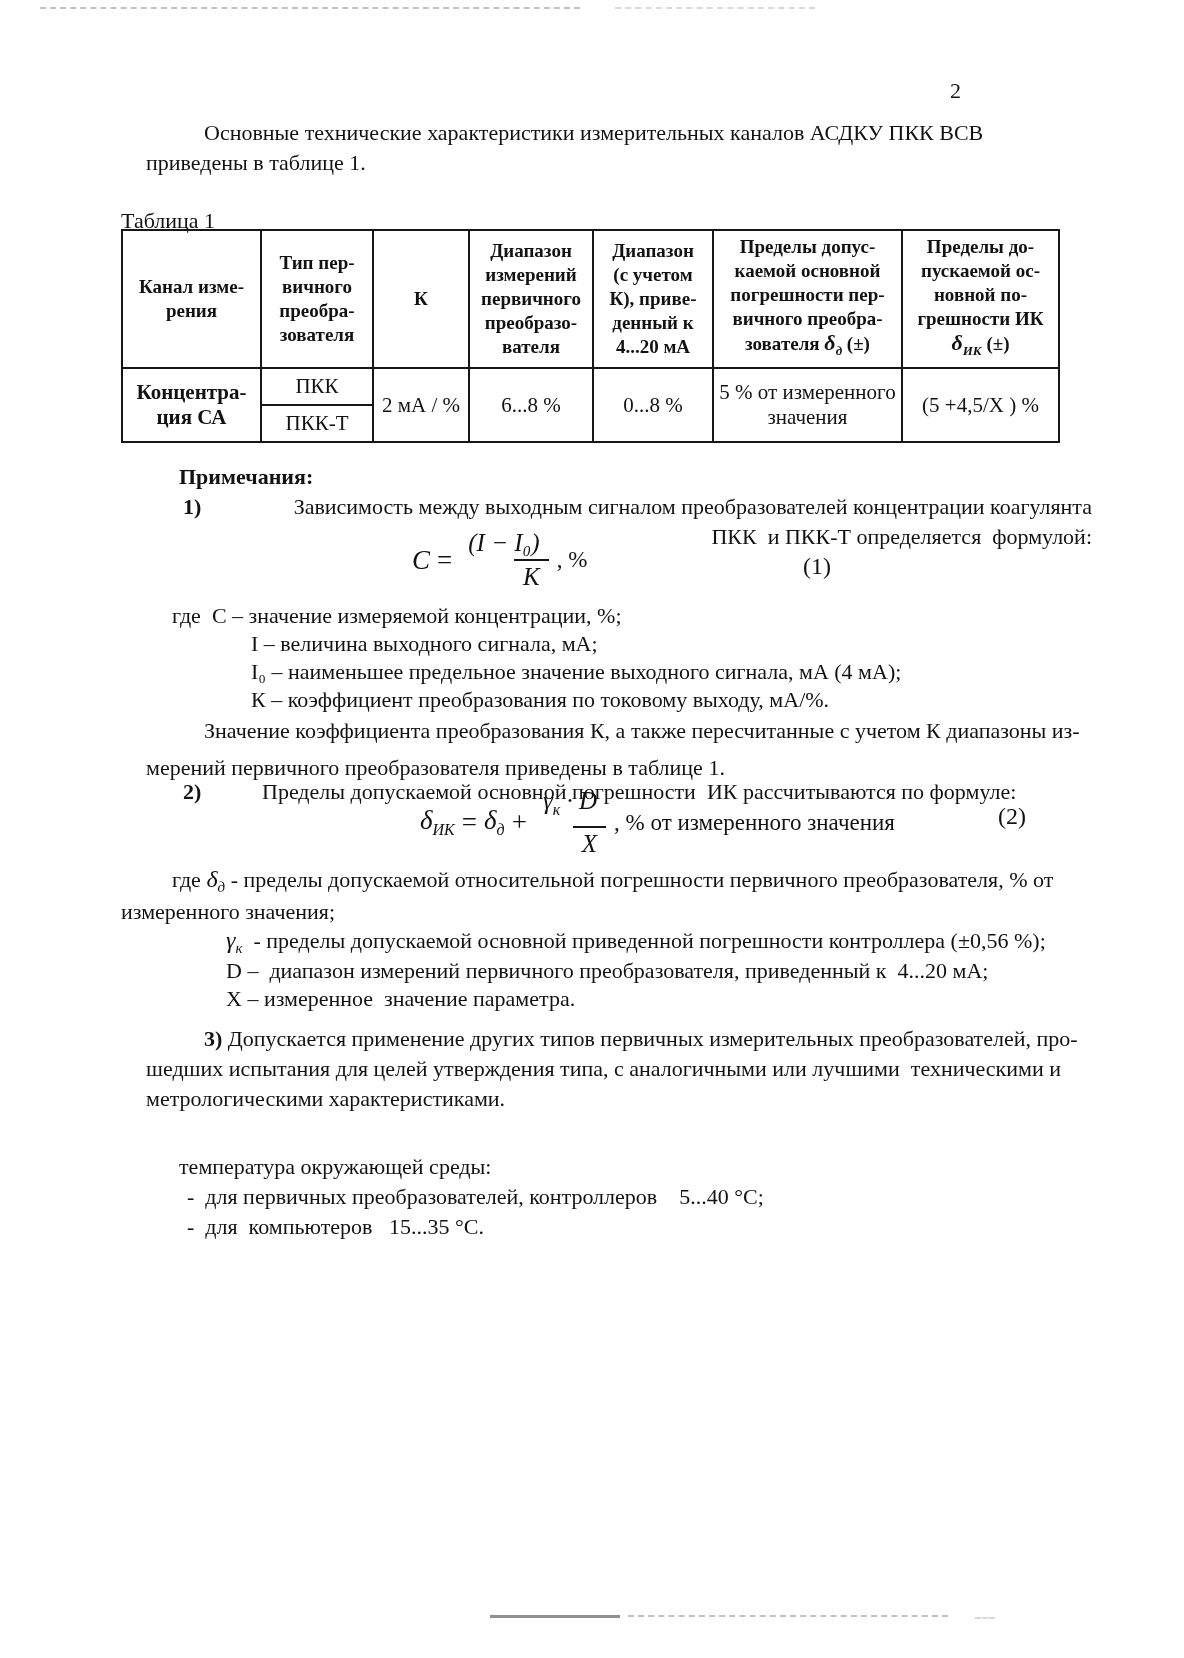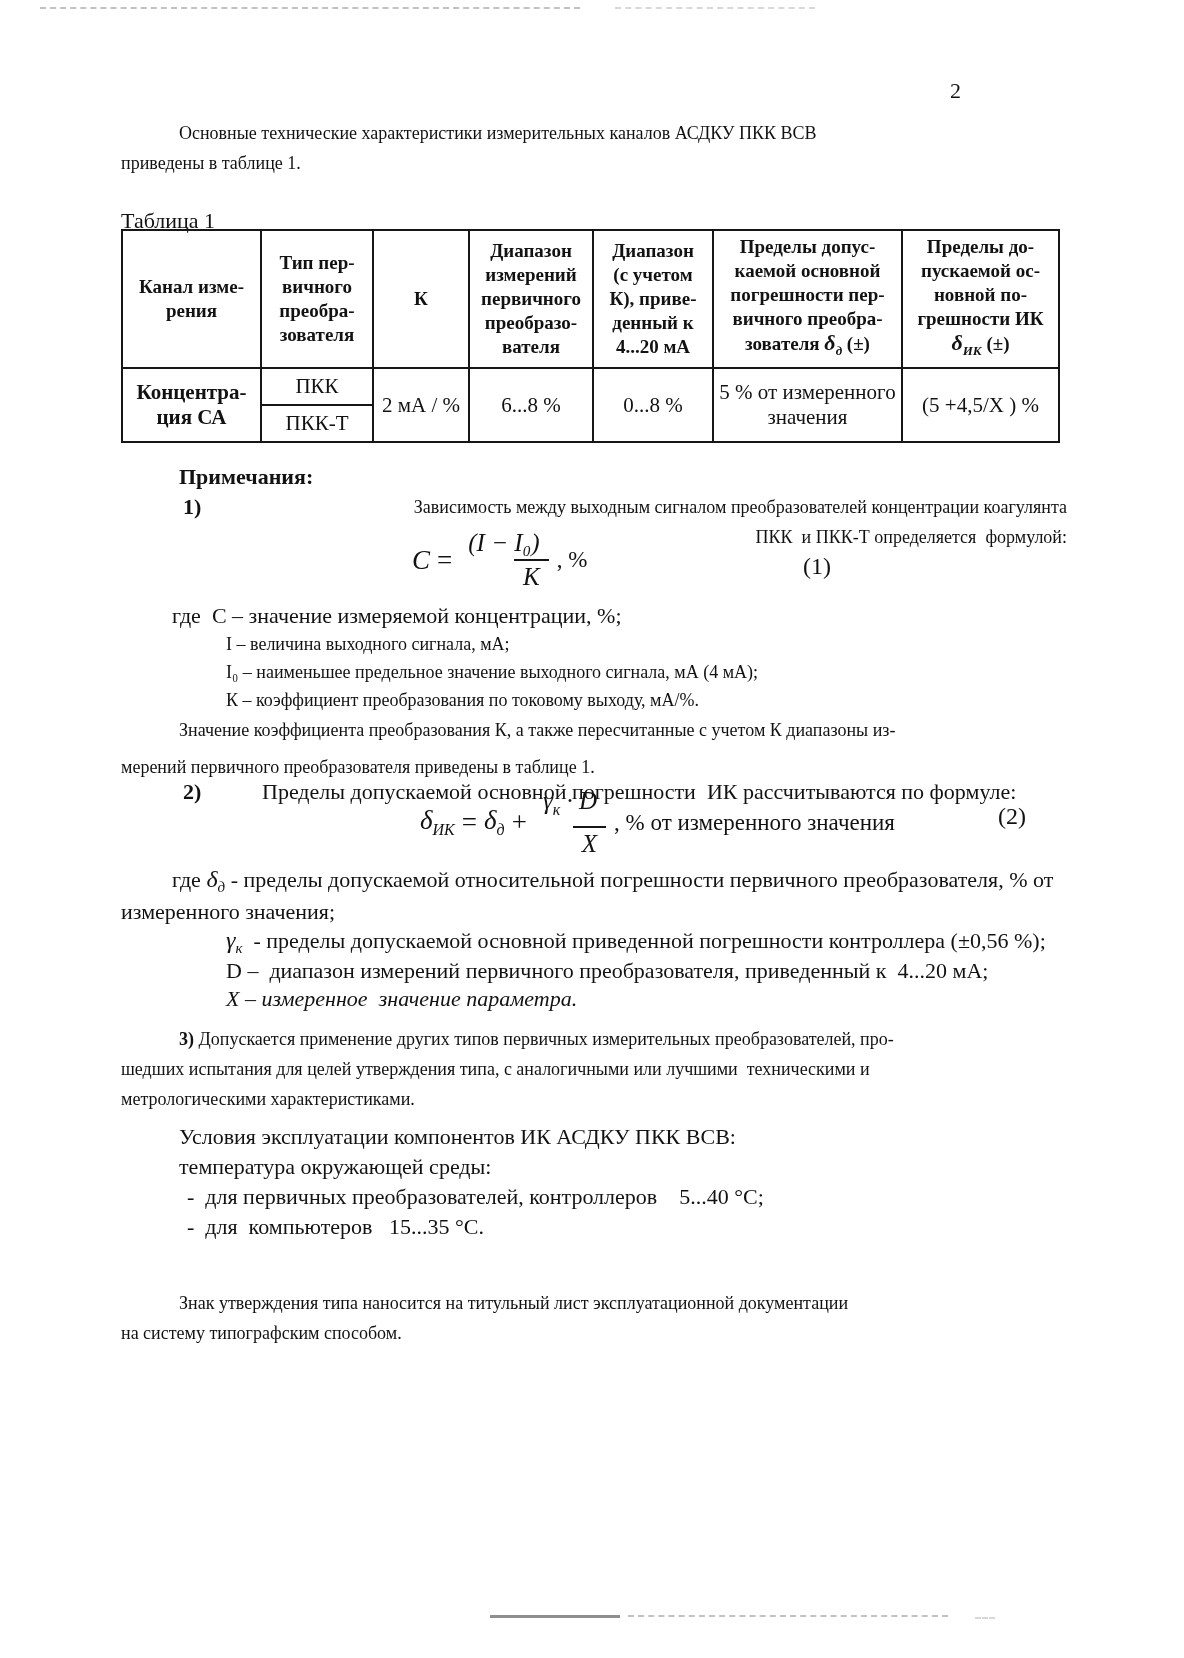--- a/index.html
+++ b/index.html
@@ -6,21 +6,21 @@
   .page{
     position:relative;
     width:1184px;height:1658px;
     background:#ffffff;
     font-family:"Liberation Serif", serif;
     color:#121212;
     overflow:hidden;
   }
   .abs{position:absolute;}
   .txt{font-size:22px;line-height:30px;white-space:pre;}
-  .para{font-size:18px;line-height:30px;white-space:pre-wrap;}
+  .para{font-size:22px;line-height:30px;white-space:pre-wrap;margin-left:25px;}
   .indent{text-indent:58px;}
   .bold{font-weight:bold;}
   .bolditalic{font-weight:bold;}
   
   .art-dash{border-top:2px dashed #b3b3b3;opacity:.8;height:0;}
   .art-solid{background:#8f8f8f;height:3px;}
   
   table.spec{
     border-collapse:collapse;
     table-layout:fixed;
@@ -174,31 +174,28 @@
       <span class="fr-den v">X</span>
     </span>
     <span class="f-tail">, % от измеренного значения</span>
   </div>
   <div class="abs f-tag" style="top:803px;left:998px;">(2)</div>
 
   <div class="abs txt inline-sym" style="top:864px;left:172px;"><span>где </span><i>δ</i><sub>д</sub><span> - пределы допускаемой относительной погрешности первичного преобразователя, % от</span></div>
   <div class="abs txt" style="top:897px;left:121px;">измеренного значения;</div>
   <div class="abs txt inline-sym" style="top:925px;left:226px;"><i>γ</i><sub>к</sub><span>  - пределы допускаемой основной приведенной погрешности контроллера (±0,56 %);</span></div>
   <div class="abs txt" style="top:956px;left:226px;">D –  диапазон измерений первичного преобразователя, приведенный к  4...20 мА;</div>
-  <div class="abs txt" style="top:984px;left:226px;font-style:italic;">Х – измеренное  значение параметра.</div>
+  <div class="abs txt" style="top:984px;left:226px;">Х – измеренное  значение параметра.</div>
 
   <div class="abs para indent" style="top:1024px;left:121px;width:952px;"><span class="bold">3)</span><span> Допускается применение других типов первичных измерительных преобразователей, про-
 шедших испытания для целей утверждения типа, с аналогичными или лучшими  техническими и
 метрологическими характеристиками.</span></div>
 
-  <div class="abs txt" style="top:1122px;left:179px;">Условия эксплуатации компонентов ИК АСДКУ ПКК ВСВ:</div>
   <div class="abs txt" style="top:1152px;left:179px;">температура окружающей среды:</div>
   <div class="abs txt" style="top:1182px;left:187px;">-  для первичных преобразователей, контроллеров    5...40 °С;</div>
   <div class="abs txt" style="top:1212px;left:187px;">-  для  компьютеров   15...35 °С.</div>
 
-  <div class="abs para indent" style="top:1288px;left:121px;width:950px;">Знак утверждения типа наносится на титульный лист эксплуатационной документации
-на систему типографским способом.</div>
 
   <div class="abs art-solid" style="top:1615px;left:490px;width:130px;"></div>
   <div class="abs art-dash" style="top:1615px;left:628px;width:320px;"></div>
   <div class="abs art-dash" style="top:1617px;left:975px;width:20px;opacity:.5;"></div>
 
 </div>
 
 </body></html>

